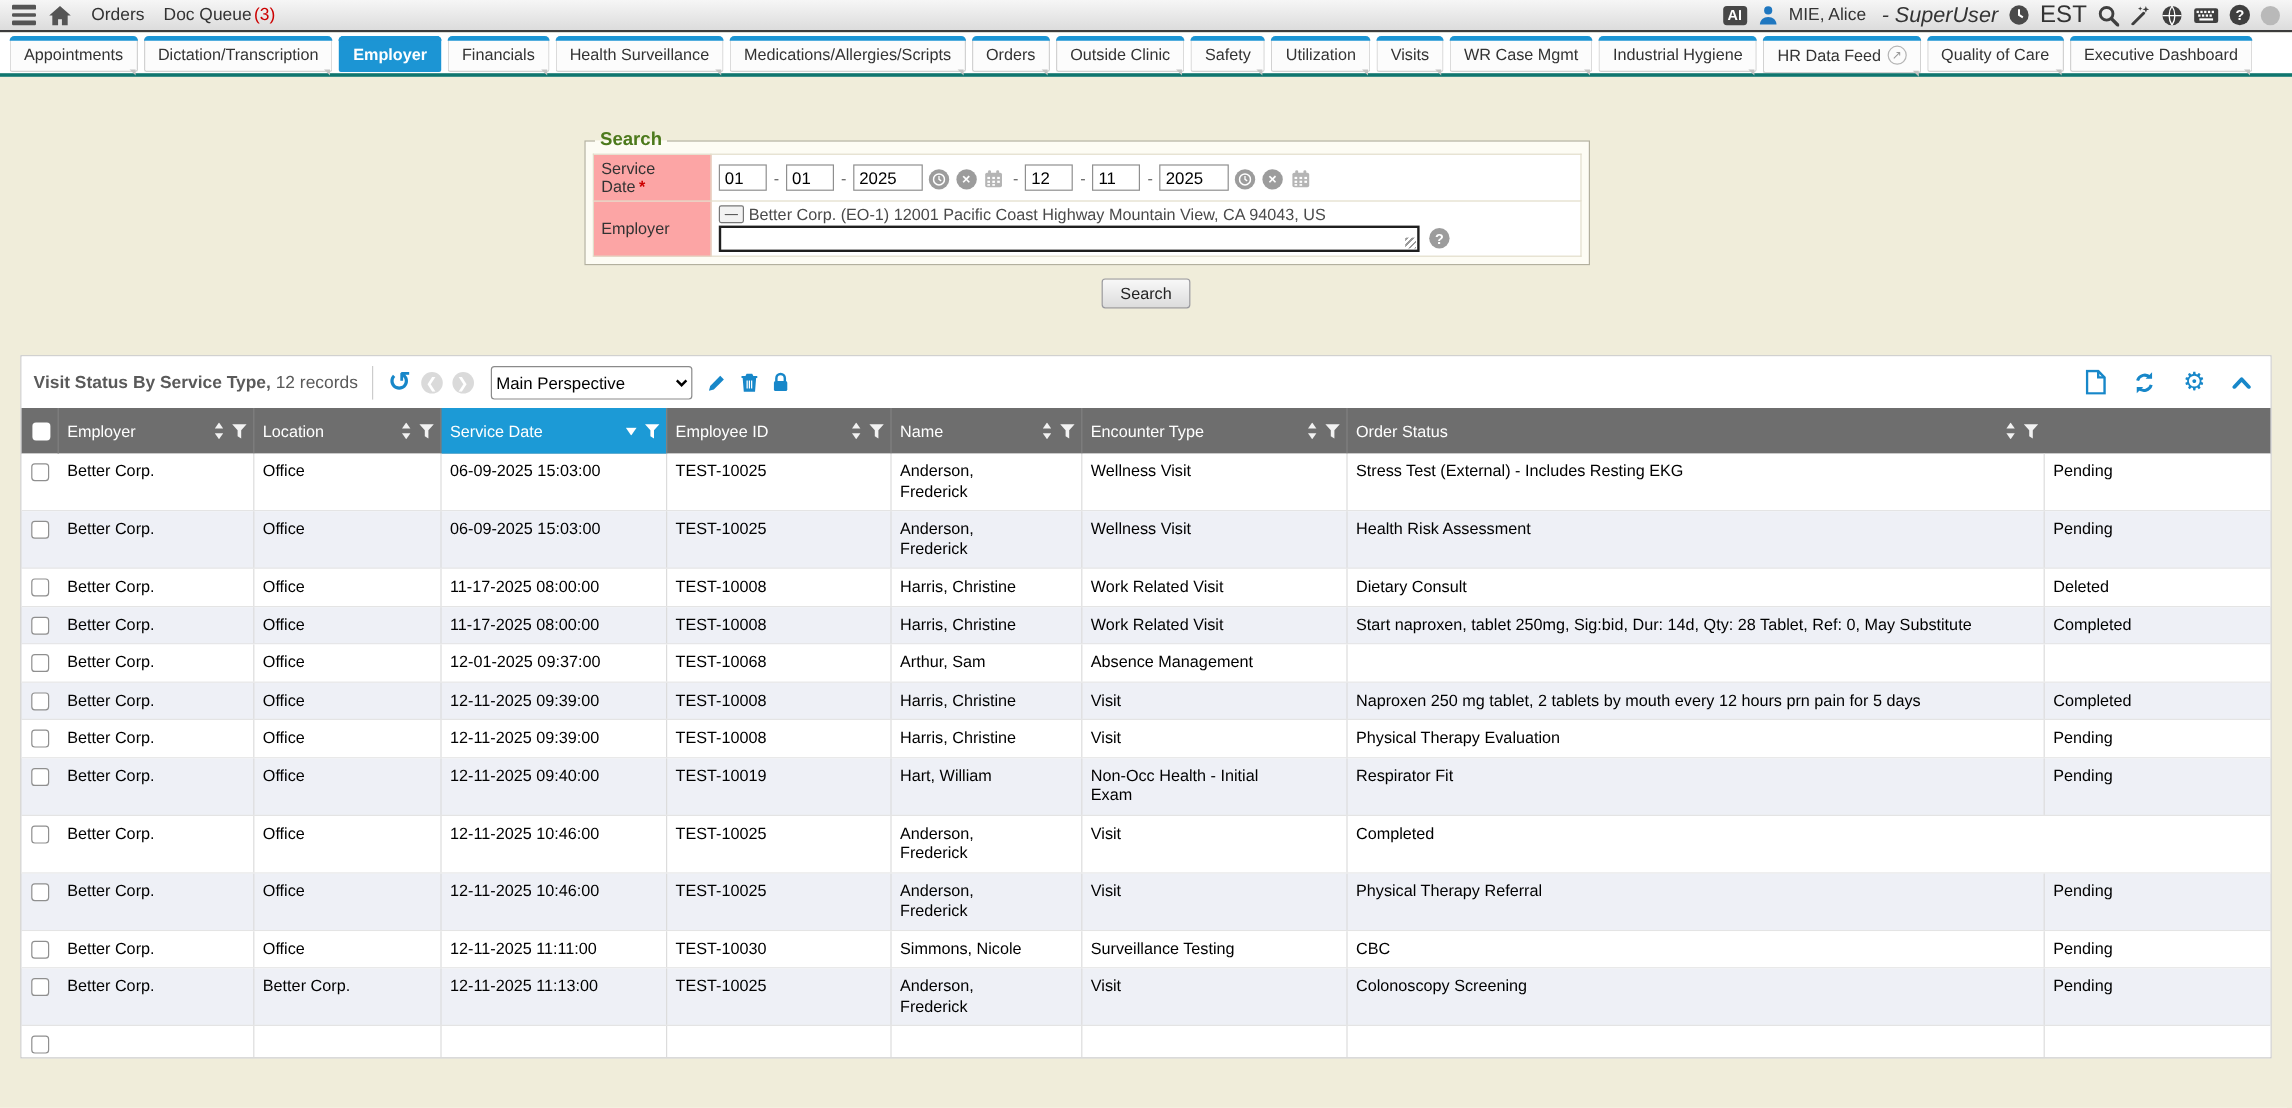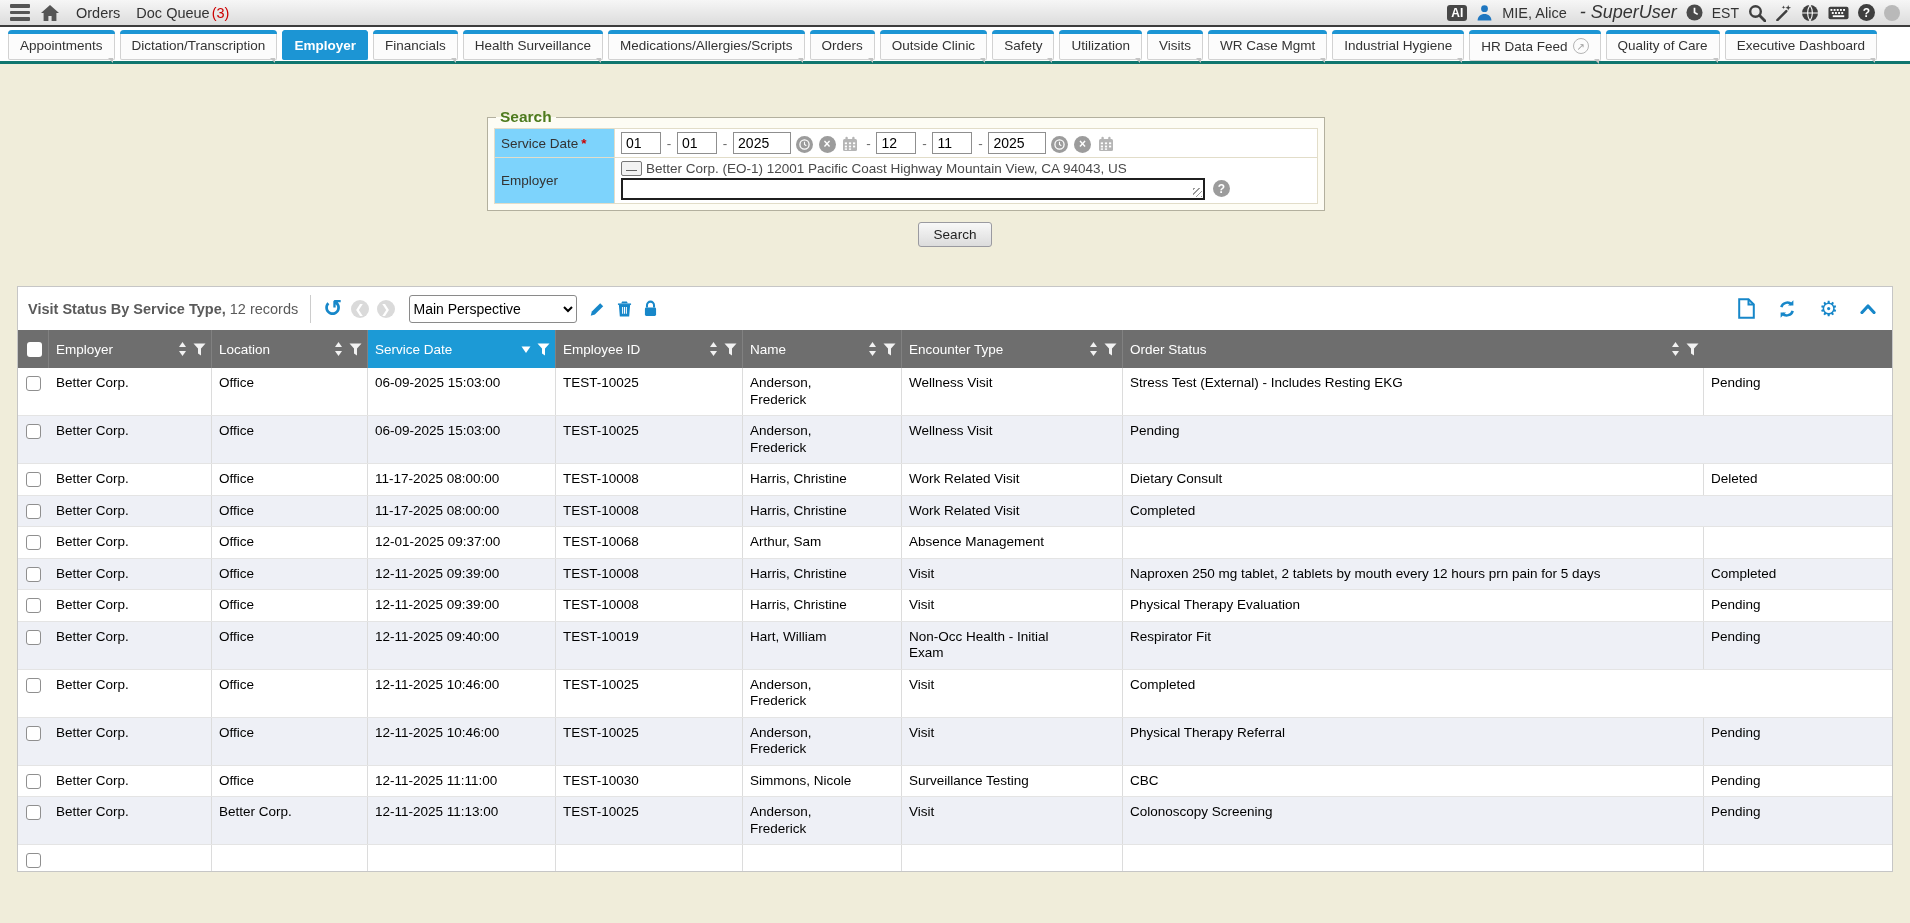--- a/index.html
+++ b/index.html
@@ -12,21 +12,21 @@
     padding:0 10px 0 8px; gap:8px; }
   .hamburger { width:24px; display:flex; flex-direction:column; gap:3px; cursor:pointer; padding:2px; }
   .hamburger div { height:3.5px; background:#555; border-radius:1px; }
   .crumb { font-size:14.5px; color:#333; margin-left:8px; }
   .crumb-count { color:#cc0000; margin-left:2px; }
   .topbar-right { margin-left:auto; display:flex; align-items:center; gap:9px; }
   .ai-badge { background:#474747; color:#fff; font-weight:bold; font-size:12px;
     border-radius:3px; padding:2px 4px; line-height:1; }
   .user-name { font-size:14.5px; color:#333; }
   .user-role { font-size:18px; color:#333; font-style:italic; margin-left:4px; }
-  .tz { font-size:14px; color:#333; }
+  .tz { font-size:20px; color:#333; }
   .round-help { width:17px; height:17px; border-radius:50%; background:#3f3f3f; color:#fff;
     font-size:12px; font-weight:bold; display:inline-flex; align-items:center; justify-content:center; }
   .status-dot { width:16px; height:16px; border-radius:50%; background:#b9b9b9; }
   .tico { display:inline-flex; align-items:center; }
 
   
   .tab-bar { background:#fff; border-bottom:3px solid #0f766e; height:37px;
     display:flex; gap:5px; padding:3px 6px 16px 8px; align-items:flex-start; }
   .tab { position:relative; background:#fcfcfc; border:1px solid #d2d2d2; border-top:none;
     border-radius:4px 4px 2px 2px; padding:8px 11px 6px; font-size:13.5px; color:#333;
@@ -39,21 +39,21 @@
   .tab.active::after { display:none; }
   .ext-icon { width:16px; height:16px; border:1px solid #b5b5b5; border-radius:50%;
     color:#9a9a9a; font-size:10px; display:inline-flex; align-items:center; justify-content:center; }
 
   
   fieldset.search-fs { margin:44px 0 0 487px; width:838px; border:1px solid #b3b09e;
     background:#fdfcf4; padding:2px 6px 6px; }
   fieldset.search-fs legend { color:#4d7a1d; font-weight:bold; font-size:15.5px; padding:0 4px; margin-left:2px; }
   .fs-table { width:100%; border-collapse:collapse; background:#fff; }
   .fs-table td { border:1px solid #e2ddc9; font-size:13.5px; vertical-align:middle; }
-  td.flabel { background:#7dd3fc; width:120px; color:#333; padding:4px 6px; }
+  td.flabel { background:#fca5a5; width:98px; color:#333; padding:4px 6px; }
   td.fval { padding:3px 6px; }
   .req { color:#cc0000; font-weight:bold; margin-left:3px; }
   .dinp { border:1px solid #8f8f8f; height:22px; font-size:14px; padding:0 4px;
     font-family:inherit; }
   .dinp.mm { width:40px; } .dinp.yy { width:58px; }
   .dsep { color:#666; margin:0 2px; }
   .cicon { width:17px; height:17px; border-radius:50%; background:#9c9c9c; color:#fff;
     display:inline-flex; align-items:center; justify-content:center; margin:0 1px;
     vertical-align:middle; cursor:pointer; }
   .cicon.xx { font-size:12px; font-weight:bold; }
@@ -523,20 +523,21 @@
     <div class="cb-col">
           <input type="checkbox" class="cb" style="">
         </div>
     <div class="td">Better Corp.</div>
     <div class="td">Office</div>
     <div class="td">06-09-2025 15:03:00</div>
     <div class="td">TEST-10025</div>
     <div class="td">Anderson,
 Frederick</div>
     <div class="td">Wellness Visit</div>
+    <div class="td">Health Risk Assessment</div>
     <div class="td">Pending</div>
   </div>
 
   <div class="trow">
     <div class="cb-col">
           <input type="checkbox" class="cb" style="">
         </div>
     <div class="td">Better Corp.</div>
     <div class="td">Office</div>
     <div class="td">11-17-2025 08:00:00</div>
@@ -550,20 +551,21 @@
   <div class="trow alt">
     <div class="cb-col">
           <input type="checkbox" class="cb" style="">
         </div>
     <div class="td">Better Corp.</div>
     <div class="td">Office</div>
     <div class="td">11-17-2025 08:00:00</div>
     <div class="td">TEST-10008</div>
     <div class="td">Harris, Christine</div>
     <div class="td">Work Related Visit</div>
+    <div class="td">Start naproxen, tablet 250mg, Sig:bid, Dur: 14d, Qty: 28 Tablet, Ref: 0, May Substitute</div>
     <div class="td">Completed</div>
   </div>
 
   <div class="trow">
     <div class="cb-col">
           <input type="checkbox" class="cb" style="">
         </div>
     <div class="td">Better Corp.</div>
     <div class="td">Office</div>
     <div class="td">12-01-2025 09:37:00</div>

